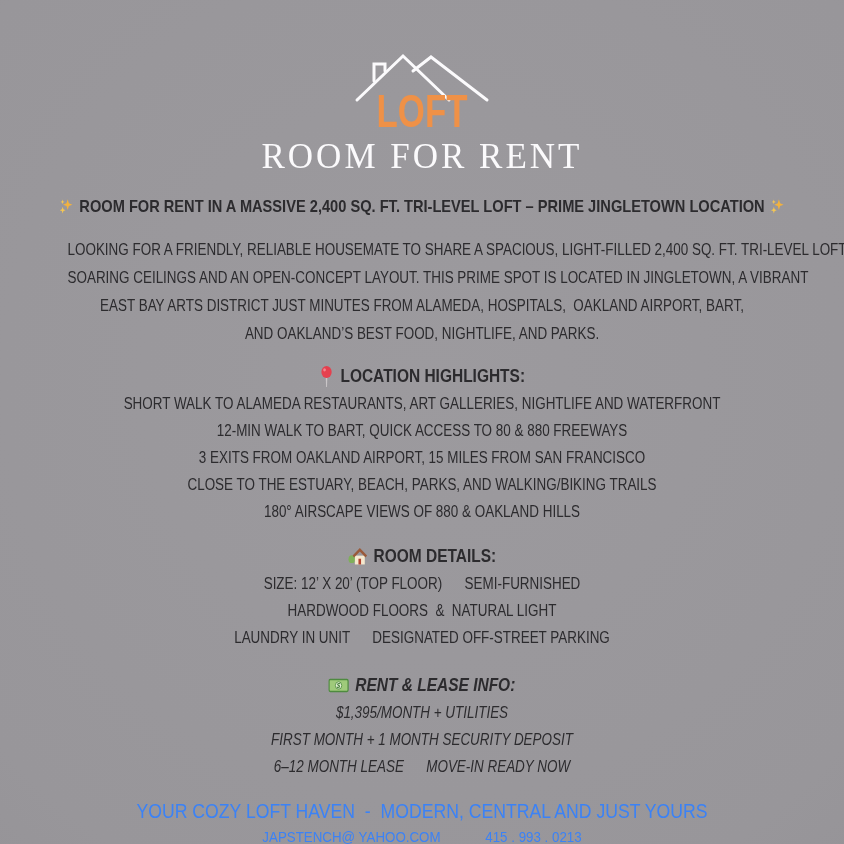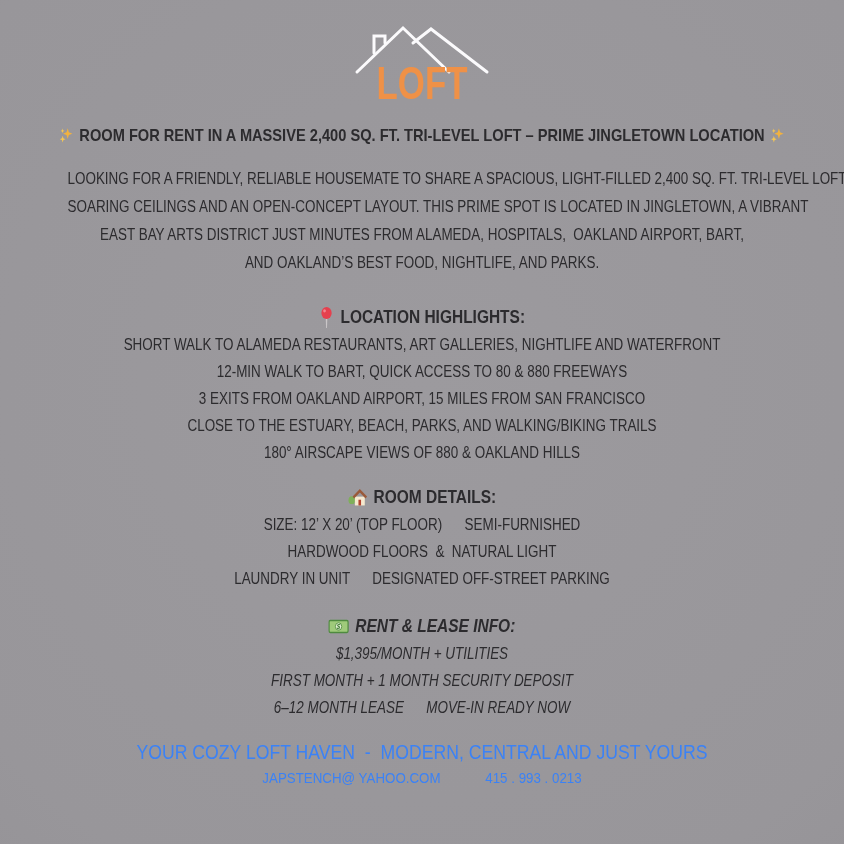--- a/index.html
+++ b/index.html
@@ -2,21 +2,21 @@
 <html><head>
 <meta charset="utf-8">
 <style>
   html, body { margin:0; padding:0; }
   body {
     width:844px; height:844px; overflow:hidden;
     background: radial-gradient(120% 120% at 50% 45%, #9c9a9e 0%, #98969a 55%, #8e8c90 100%);
     font-family:"Liberation Sans", sans-serif;
     color:#2c2b2e;
   }
-  .flyer { width:844px; height:645px; box-sizing:border-box; padding-top:16px; text-align:center; }
+  .flyer { width:844px; height:645px; box-sizing:border-box; padding-top:44px; text-align:center; }
 
   .logo { line-height:0; }
   .logo svg { display:block; margin:0 auto; }
   .brand {
     color:#ef9147; font-size:47px; font-weight:bold; line-height:1;
     margin-top:-17px; transform:scaleX(0.74); letter-spacing:0px;
   }
 
   .title {
     font-family:"Liberation Serif", serif; font-weight:400;
@@ -27,21 +27,21 @@
   .headline-row {
     display:flex; justify-content:center; align-items:center; gap:7px;
     margin-top:19px; transform:scaleX(0.86);
     font-weight:bold; font-size:17px; white-space:pre;
   }
 
   .line { white-space:pre; transform:scaleX(0.84); font-size:16px; line-height:28px; }
   .intro { margin-top:19px; }
 
   .section { margin-top:18px; }
-  .section.loc { margin-top:27px; }
+  .section.loc { margin-top:15px; }
   .section.rent { margin-top:21px;font-style:italic; }
   .section-header {
     display:flex; justify-content:center; align-items:center; gap:7px;
     font-weight:bold; font-size:18px; transform:scaleX(0.86);
     height:27px; white-space:pre;
   }
   .section .line { line-height:27px; }
 
   .footer { margin-top:17px; color:#3b82f6; }
   .footer .tagline { font-size:21px; line-height:27px; }
@@ -57,20 +57,21 @@
 
   <div class="logo">
     <svg width="156" height="60" viewBox="0 0 150 60">
       <path d="M10 56 L56 12 L102 56" fill="none" stroke="#fbfafc" stroke-width="3" stroke-linecap="round"></path>
       <path d="M27 37 L27 20 L38 20 L38 27" fill="none" stroke="#fbfafc" stroke-width="3" stroke-linecap="round"></path>
       <path d="M66 27 L84 13 L140 56" fill="none" stroke="#fbfafc" stroke-width="3" stroke-linecap="round"></path>
     </svg>
     <div class="brand">LOFT</div>
   </div>
 
+  <h1 class="title">ROOM FOR RENT</h1>
 
   <div class="headline-row">
     <svg width="21" height="21" viewBox="0 0 24 24">
       <path fill="#f2b23e" d="M14.5 1.5l2 5.8 5.8 2-5.8 2-2 5.8-2-5.8-5.8-2 5.8-2z"></path>
       <path fill="#f6c752" d="M6 12.5l1.3 3.5 3.5 1.3-3.5 1.3L6 22.1l-1.3-3.5-3.5-1.3 3.5-1.3z"></path>
       <path fill="#f6c752" d="M5.8 2l.9 2.4 2.4.9-2.4.9-.9 2.4-.9-2.4-2.4-.9 2.4-.9z"></path>
     </svg>
     <span>ROOM FOR RENT IN A MASSIVE 2,400 SQ. FT. TRI-LEVEL LOFT – PRIME JINGLETOWN LOCATION</span>
     <svg width="21" height="21" viewBox="0 0 24 24">
       <path fill="#f2b23e" d="M14.5 1.5l2 5.8 5.8 2-5.8 2-2 5.8-2-5.8-5.8-2 5.8-2z"></path>

